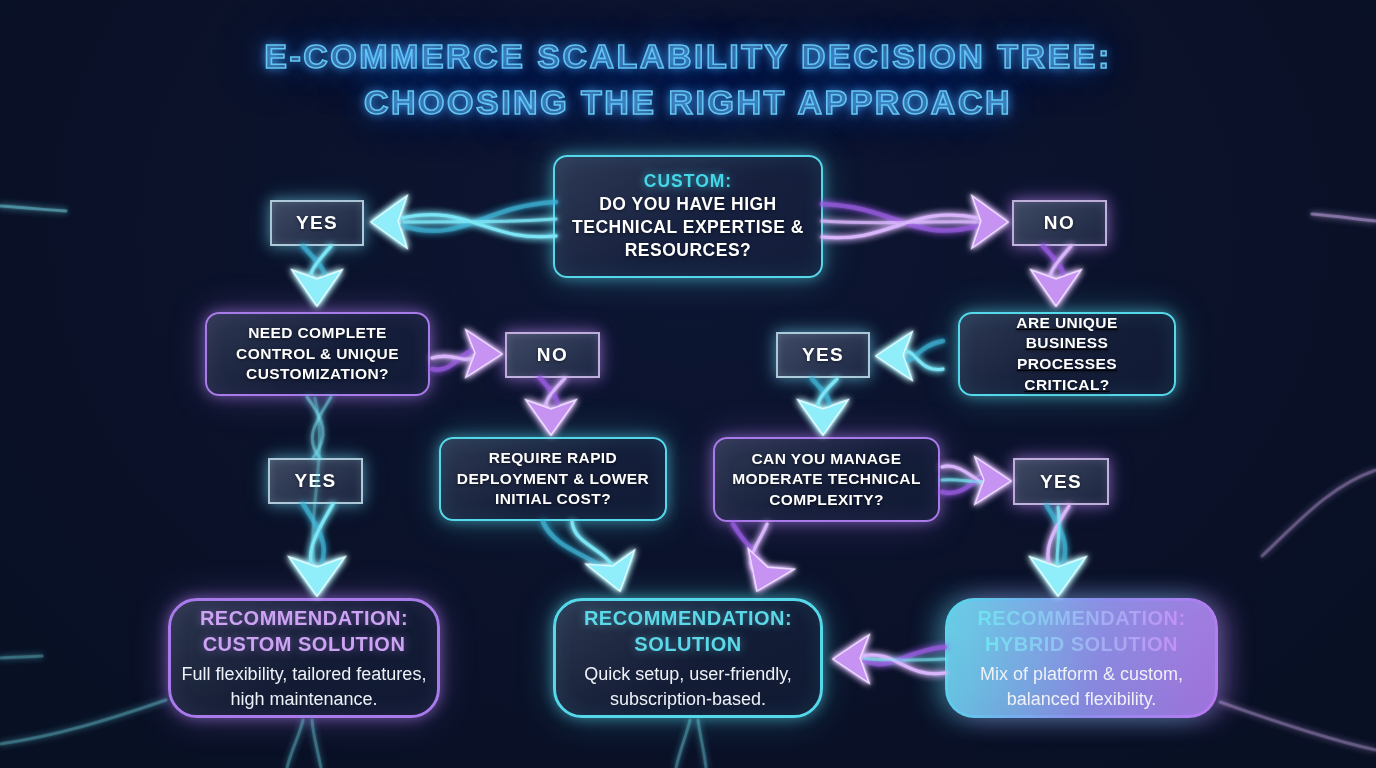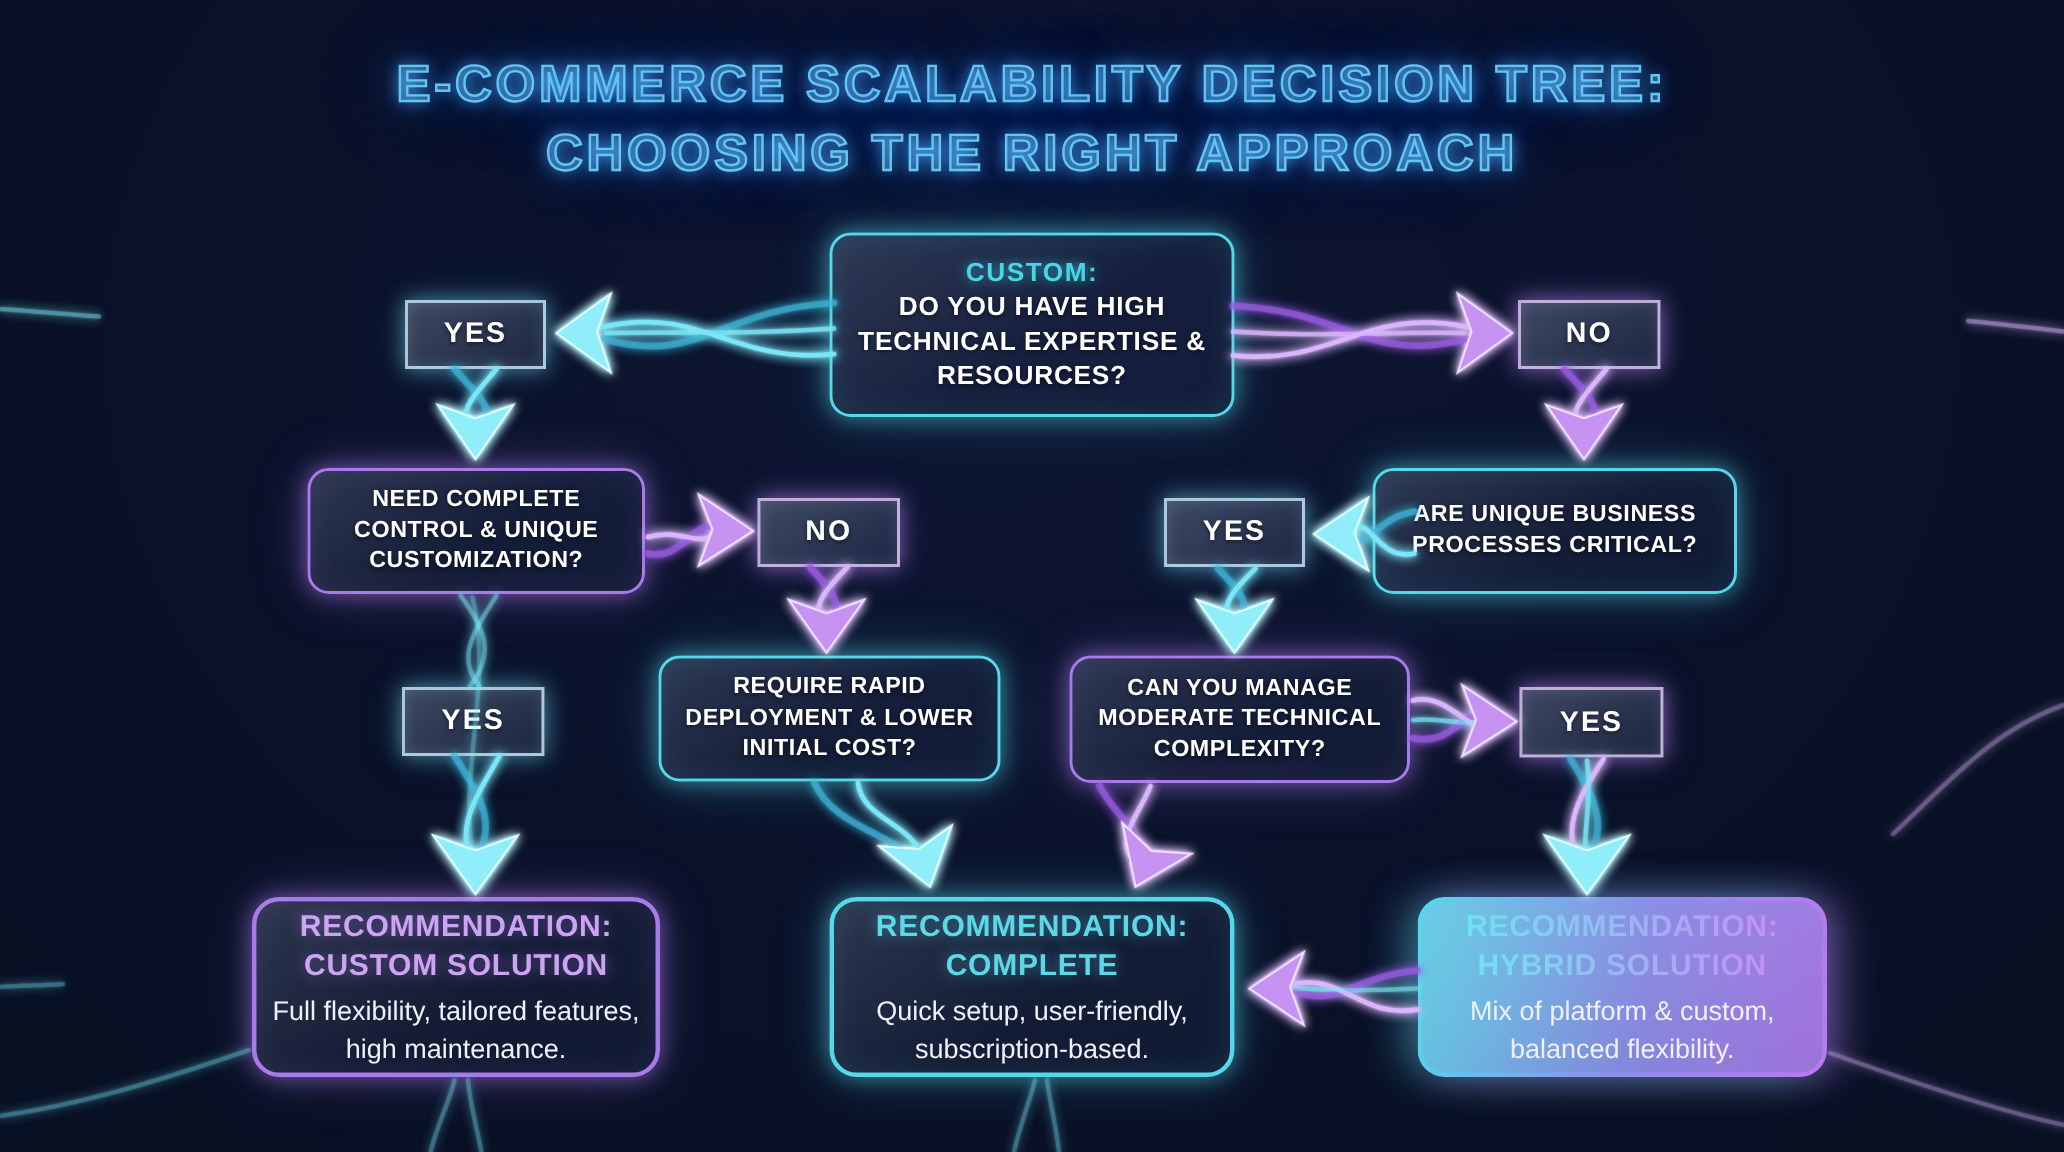--- a/index.html
+++ b/index.html
@@ -44,21 +44,21 @@
     background:linear-gradient(145deg, rgba(178,196,224,0.30) 0%, rgba(96,114,152,0.20) 100%);
   }
   .small-cyan{
     border:2px solid rgba(205,238,250,0.8);
     box-shadow:0 0 12px rgba(120,220,245,0.5), 0 0 26px rgba(90,200,235,0.25), inset 0 0 10px rgba(180,235,250,0.18);
   }
   .small-purple{
     border:2px solid rgba(226,206,252,0.8);
     box-shadow:0 0 12px rgba(190,140,245,0.55), 0 0 26px rgba(175,115,240,0.28), inset 0 0 10px rgba(215,185,250,0.18);
   }
-  .rec{border-radius:18px;border-width:3px;padding:10px 4px;}
+  .rec{border-radius:29px;border-width:3px;padding:10px 4px;}
   .hybrid-border{
     border:3px solid transparent;
     background:
       linear-gradient(145deg, rgba(168,188,218,0.22), rgba(60,80,120,0.20)) padding-box,
       linear-gradient(100deg, #55d9ea 0%, #8f8bee 55%, #ba79f2 100%) border-box;
     box-shadow:-10px 0 26px rgba(85,217,234,0.38), 10px 0 26px rgba(186,121,242,0.45), inset 0 0 20px rgba(130,160,235,0.12);
   }
 
   
   .qtext{color:#ffffff;font-weight:bold;font-size:15.5px;line-height:1.33;letter-spacing:0.4px;text-shadow:0 1px 3px rgba(0,0,0,0.55);}
@@ -107,21 +107,21 @@
   <div class="node small small-purple" style="left:1012px;top:200px;width:95px;height:46px;">
     <span class="yn">NO</span>
   </div>
 
   <div class="node purple-border" style="left:205px;top:312px;width:225px;height:84px;">
     <span class="qtext">NEED COMPLETE CONTROL &amp; UNIQUE CUSTOMIZATION?</span>
   </div>
   <div class="node small small-purple" style="left:505px;top:332px;width:95px;height:46px;">
     <span class="yn">NO</span>
   </div>
-  <div class="node cyan-border" style="left:915px;top:312px;width:243px;height:84px;">
+  <div class="node cyan-border" style="left:958px;top:312px;width:218px;height:84px;text-decoration:underline;">
     <span class="qtext">ARE UNIQUE BUSINESS PROCESSES CRITICAL?</span>
   </div>
   <div class="node small small-cyan" style="left:776px;top:332px;width:94px;height:46px;">
     <span class="yn">YES</span>
   </div>
 
   <div class="node cyan-border" style="left:439px;top:437px;width:228px;height:84px;">
     <span class="qtext">REQUIRE RAPID DEPLOYMENT &amp; LOWER INITIAL COST?</span>
   </div>
   <div class="node purple-border" style="left:713px;top:437px;width:227px;height:85px;">
@@ -134,21 +134,21 @@
     <span class="yn">YES</span>
   </div>
 
   <div class="node rec purple-border" style="left:168px;top:598px;width:272px;height:120px;">
     <span class="rec-head custom">RECOMMENDATION:</span>
     <span class="rec-head custom">CUSTOM SOLUTION</span>
     <span class="rec-detail">Full flexibility, tailored features, high maintenance.</span>
   </div>
   <div class="node rec cyan-border" style="left:553px;top:598px;width:270px;height:120px;">
     <span class="rec-head shopify">RECOMMENDATION:</span>
-    <span class="rec-head shopify">COMPLETE</span>
+    <span class="rec-head shopify">SOLUTION</span>
     <span class="rec-detail">Quick setup, user-friendly, subscription-based.</span>
   </div>
   <div class="node rec hybrid-border" style="left:945px;top:598px;width:273px;height:120px;">
     <span class="rec-head hybrid">RECOMMENDATION:</span>
     <span class="rec-head hybrid">HYBRID SOLUTION</span>
     <span class="rec-detail">Mix of platform &amp; custom, balanced flexibility.</span>
   </div>
 
   <svg class="arrows" width="1376" height="768" viewBox="0 0 1376 768">
     <defs>

